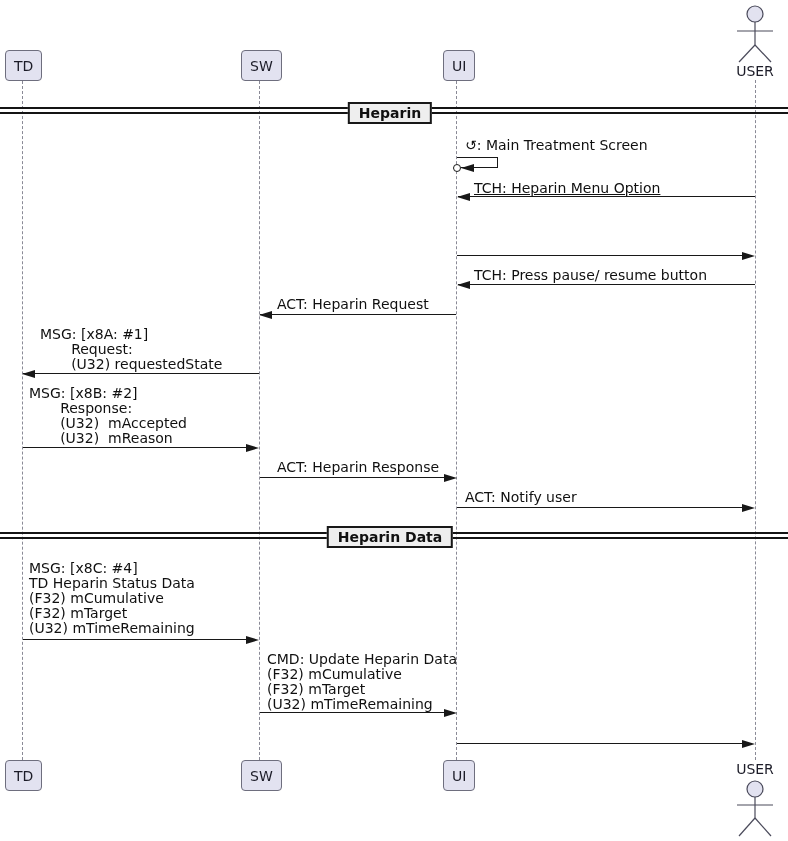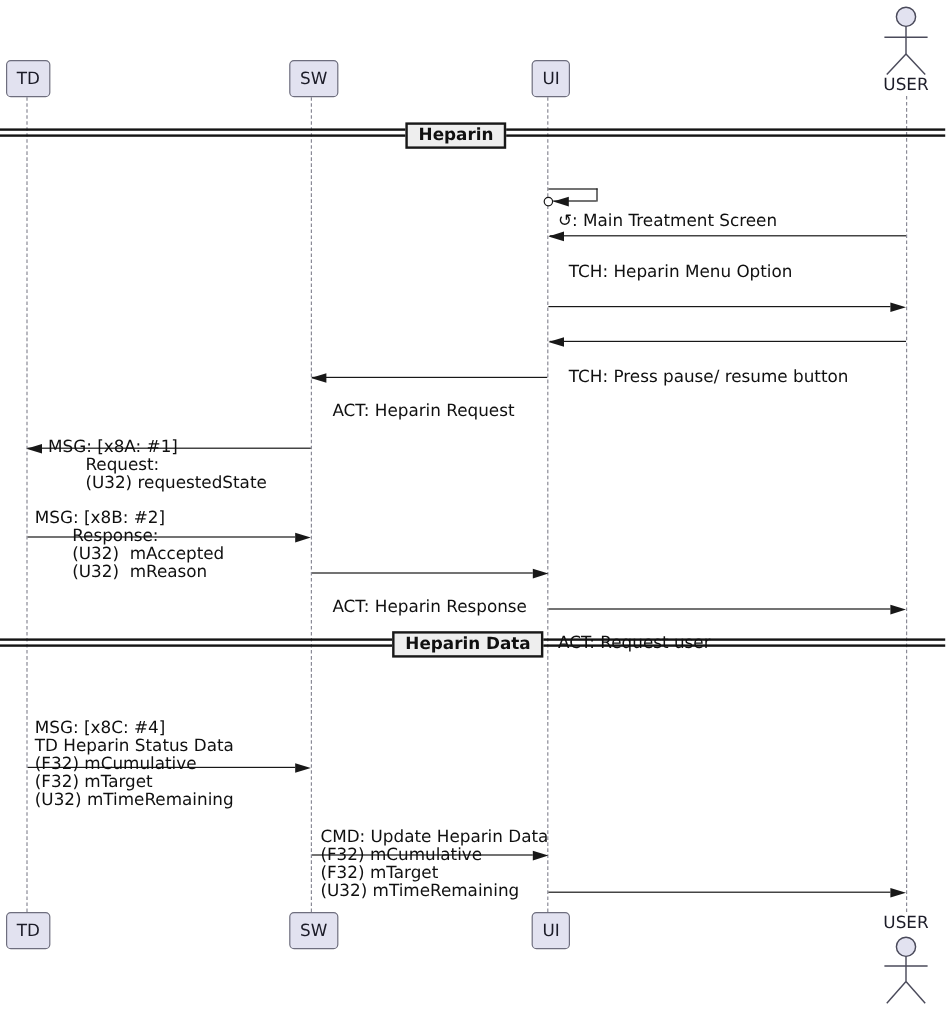--- a/index.html
+++ b/index.html
@@ -15,21 +15,21 @@
   }
   .lifeline { position:absolute; width:0; border-left:1px dashed #8a8a96; }
   .divline  { position:absolute; left:0; width:788px; height:0; border-top:2px solid #141414; }
   .divider-label {
     position:absolute; transform:translateX(-50%);
     background:#EEEEEE; border:2px solid #181818; padding:1px 9px;
     font-size:14px; font-weight:bold; color:#101010; z-index:5; white-space:nowrap;
   }
   .msg-text {
     position:absolute; font-size:14px; line-height:15px; color:#101010;
-    white-space:pre; z-index:3;margin-top:39px;
+    white-space:pre; z-index:3;
   }
   .ln   { position:absolute; height:0; border-top:1.5px solid #181818; z-index:2; }
   .vln  { position:absolute; width:0;  border-left:1.5px solid #181818; z-index:2; }
   .hl   { position:absolute; width:0; height:0; z-index:2;
           border-right:13px solid #181818; border-top:4.5px solid transparent; border-bottom:4.5px solid transparent; }
   .hr   { position:absolute; width:0; height:0; z-index:2;
           border-left:13px solid #181818; border-top:4.5px solid transparent; border-bottom:4.5px solid transparent; }
   .endpoint-circle {
     position:absolute; width:8px; height:8px; border-radius:50%;
     background:#ffffff; border:1.5px solid #181818; box-sizing:border-box; z-index:4;
@@ -61,30 +61,30 @@
     <circle cx="24" cy="10" r="8" fill="#E2E2F0" stroke="#4a4a5a" stroke-width="1.2"></circle>
     <line x1="24" y1="18" x2="24" y2="41" stroke="#4a4a5a" stroke-width="1.2"></line>
     <line x1="6" y1="27" x2="42" y2="27" stroke="#4a4a5a" stroke-width="1.2"></line>
     <line x1="24" y1="41" x2="8" y2="58" stroke="#4a4a5a" stroke-width="1.2"></line>
     <line x1="24" y1="41" x2="40" y2="58" stroke="#4a4a5a" stroke-width="1.2"></line>
   </svg>
   <div class="actor-label" style="left:755px; top:63px;">USER</div>
 
   <div class="divline" style="top:107px;"></div>
   <div class="divline" style="top:112px;"></div>
-  <div class="divider-label" style="left:380px; top:102px;">Heparin</div>
+  <div class="divider-label" style="left:390px; top:102px;">Heparin</div>
 
   <div class="msg-text" style="left:465px; top:138px;">↺: Main Treatment Screen</div>
   <div class="ln" style="left:457px; top:157px; width:41px;"></div>
   <div class="vln" style="left:497px; top:157px; height:11px;"></div>
   <div class="ln" style="left:461px; top:167px; width:36px;"></div>
   <div class="hl" style="left:461px; top:163.5px;"></div>
   <div class="endpoint-circle" style="left:452.5px; top:164px;"></div>
 
-  <div class="msg-text" style="left:474px; top:181px;">TCH: Heparin Menu Option</div>
+  <div class="msg-text" style="left:474px; top:181px;text-decoration:underline;">TCH: Heparin Menu Option</div>
   <div class="ln" style="left:458px; top:196px; width:297px;"></div>
   <div class="hl" style="left:457px; top:192.5px;"></div>
 
   <div class="ln" style="left:457px; top:255px; width:285px;"></div>
   <div class="hr" style="left:742px; top:251.5px;"></div>
 
   <div class="msg-text" style="left:474px; top:268px;text-align:center;">TCH: Press pause/ resume button</div>
   <div class="ln" style="left:458px; top:284px; width:297px;"></div>
   <div class="hl" style="left:457px; top:280.5px;"></div>
 
@@ -102,21 +102,21 @@
        Response:
        (U32)  mAccepted
        (U32)  mReason</div>
   <div class="ln" style="left:23px; top:447px; width:223px;"></div>
   <div class="hr" style="left:246px; top:443.5px;"></div>
 
   <div class="msg-text" style="left:277px; top:460px;">ACT: Heparin Response</div>
   <div class="ln" style="left:260px; top:477px; width:184px;"></div>
   <div class="hr" style="left:444px; top:473.5px;"></div>
 
-  <div class="msg-text" style="left:465px; top:490px;">ACT: Request user</div>
+  <div class="msg-text" style="left:465px; top:490px;">ACT: Notify user</div>
   <div class="ln" style="left:457px; top:507px; width:285px;"></div>
   <div class="hr" style="left:742px; top:503.5px;"></div>
 
   <div class="divline" style="top:532px;"></div>
   <div class="divline" style="top:537px;"></div>
   <div class="divider-label" style="left:390px; top:526px;">Heparin Data</div>
 
   <div class="msg-text" style="left:29px; top:561px;">MSG: [x8C: #4]
 TD Heparin Status Data
 (F32) mCumulative

